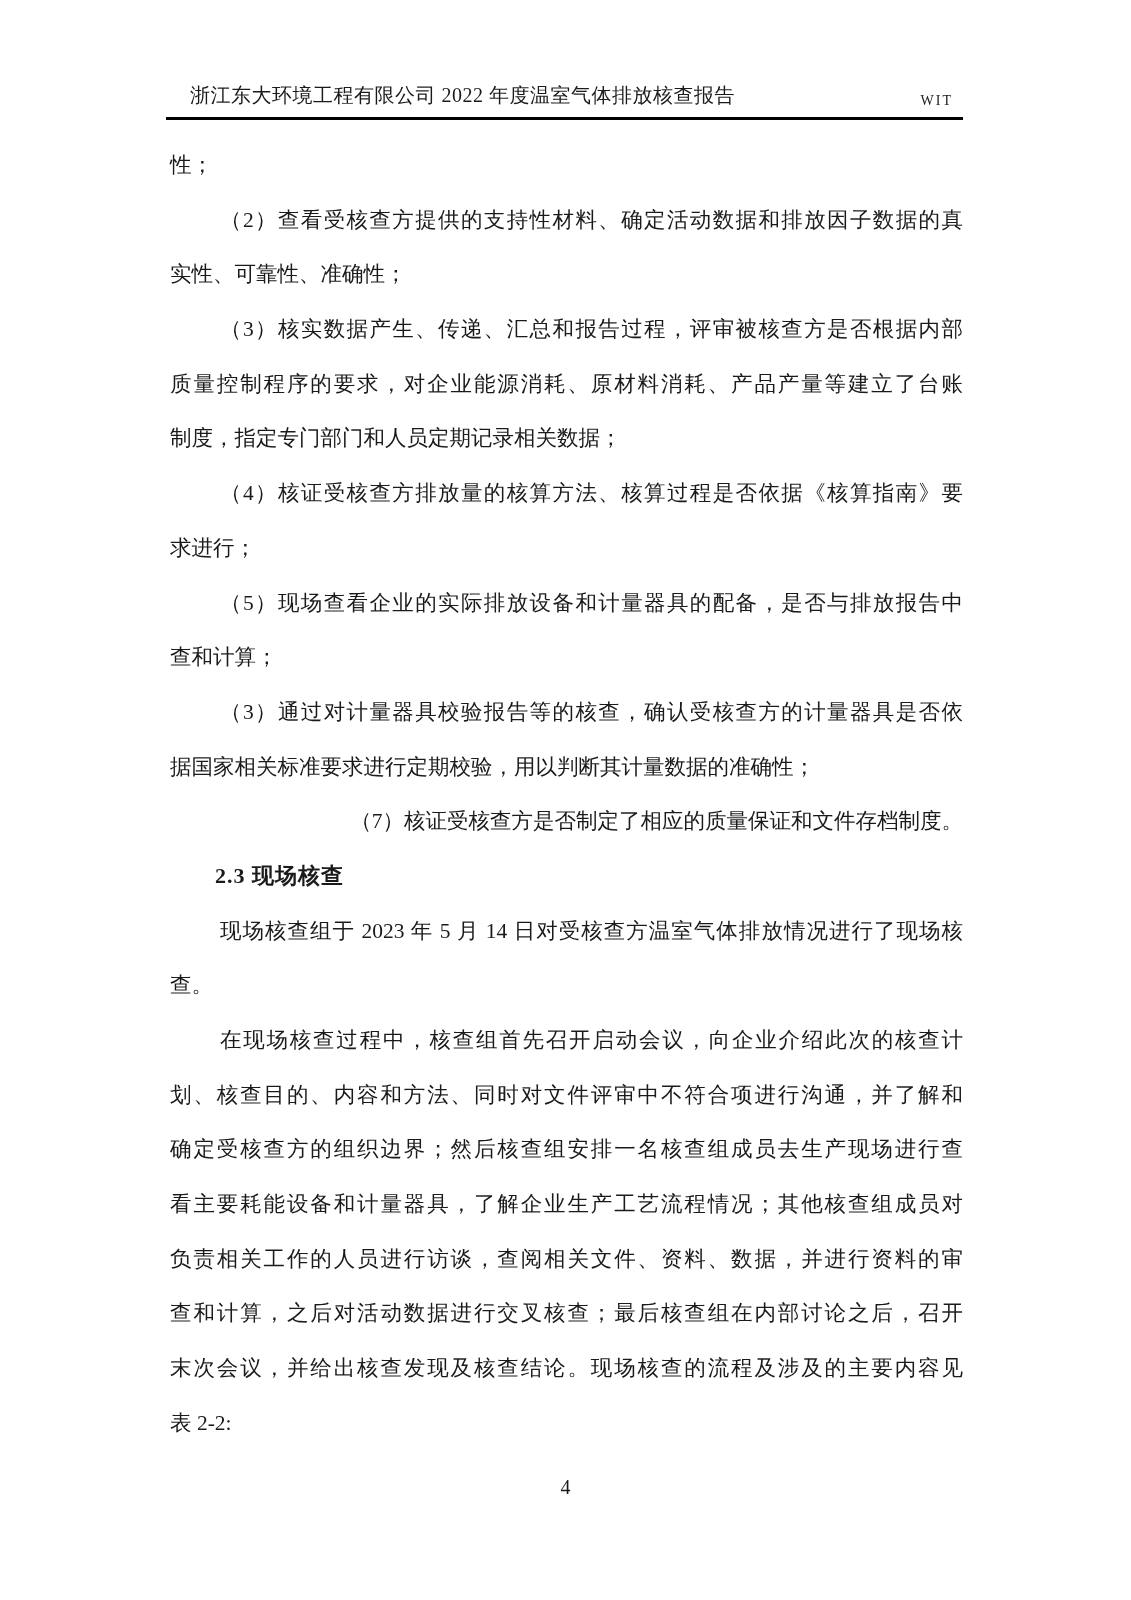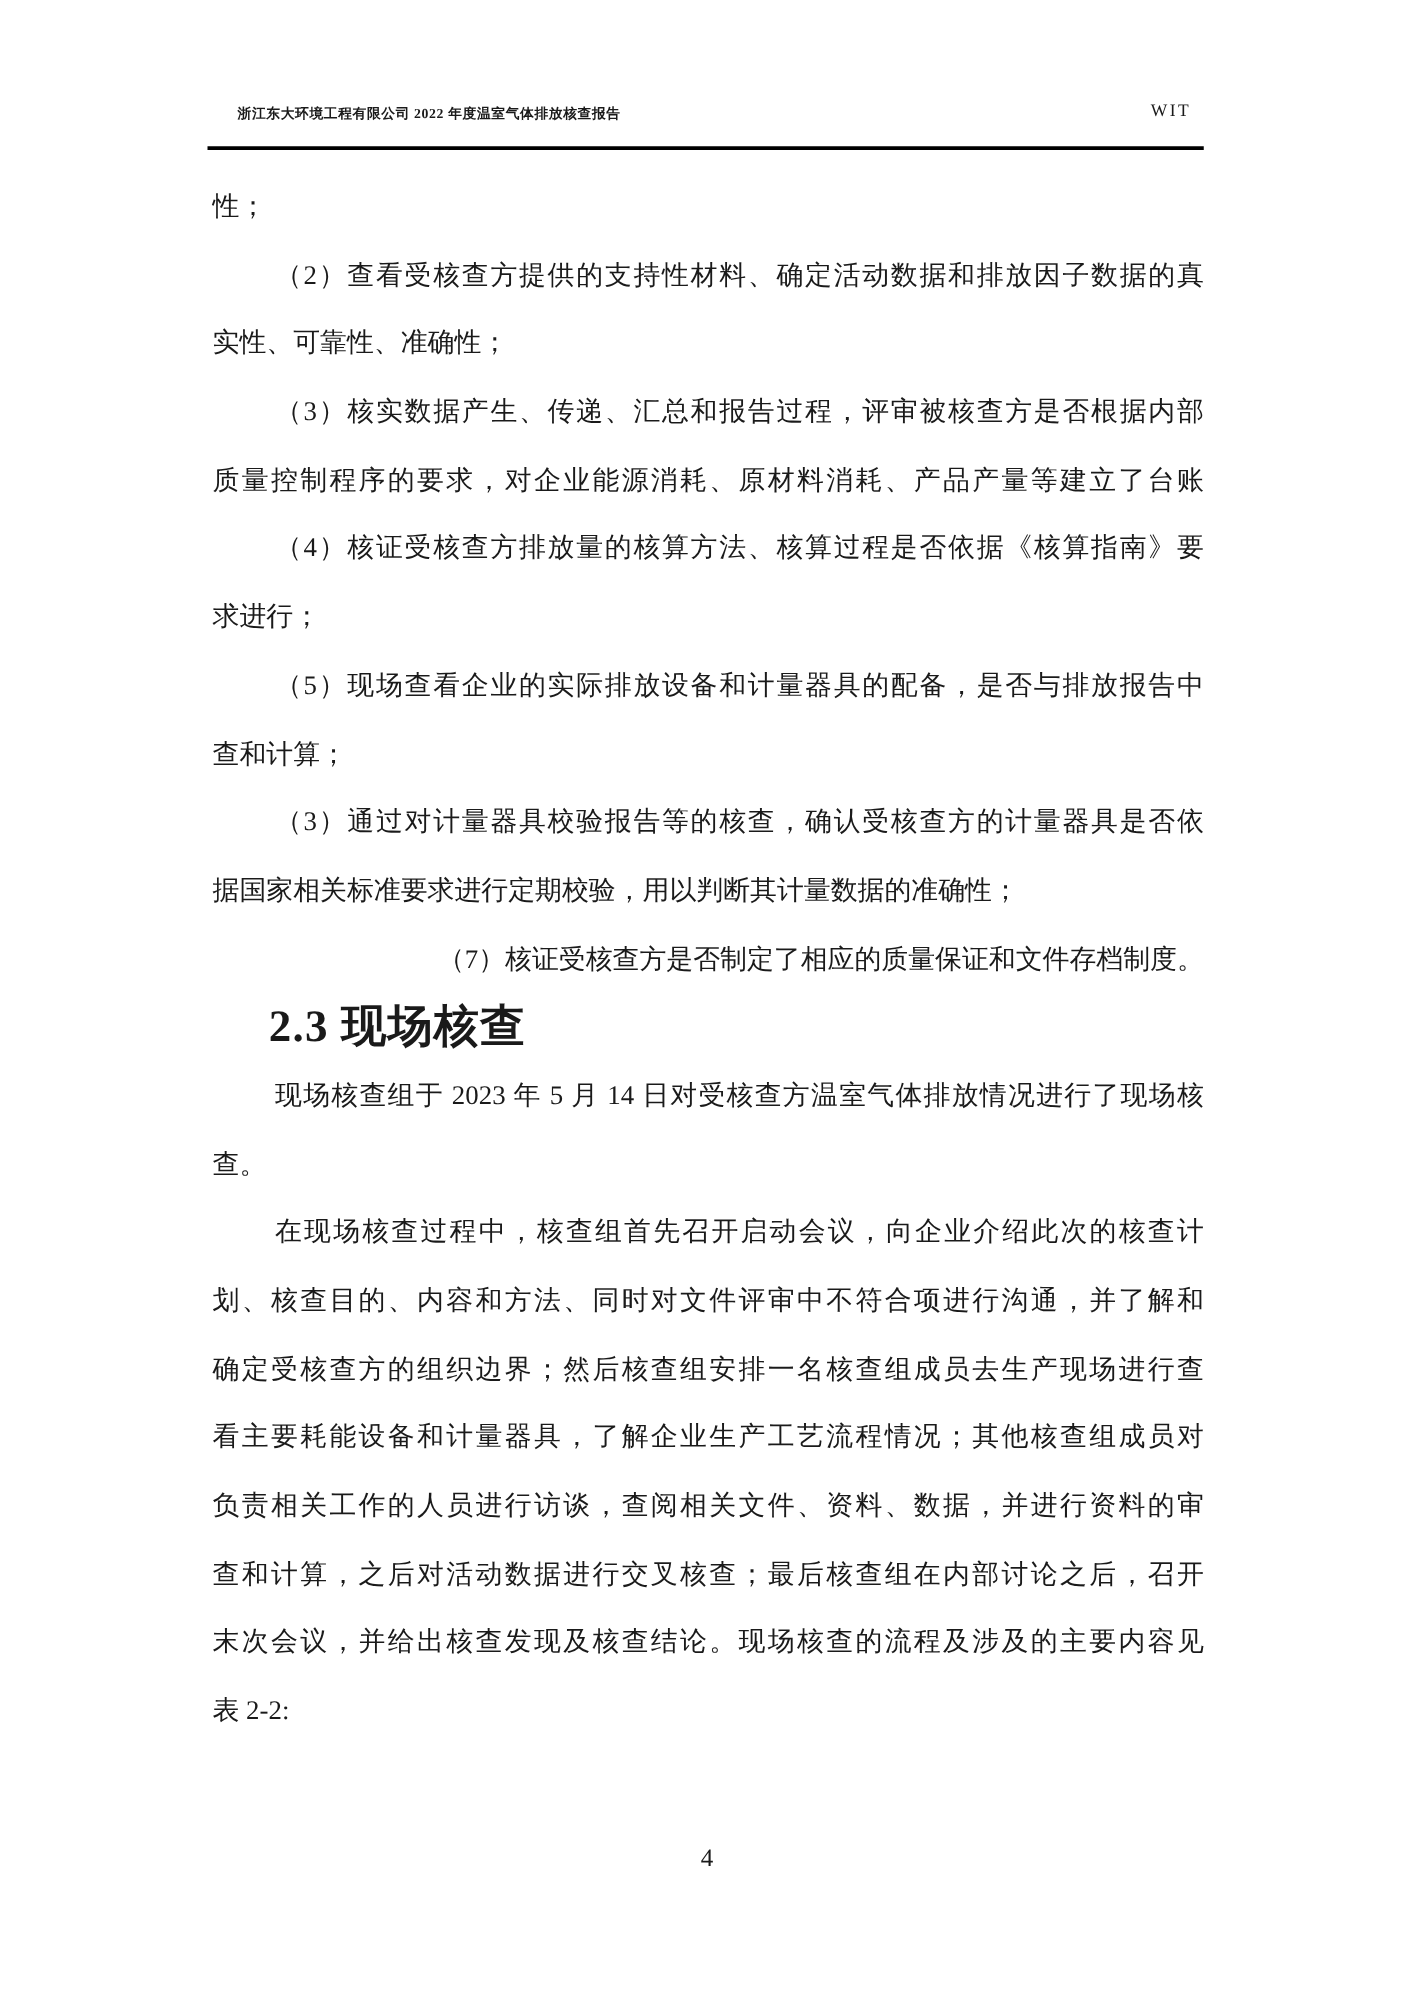--- a/index.html
+++ b/index.html
@@ -21,22 +21,22 @@
     position: absolute;
     left: 166px;
     top: 82px;
     width: 797px;
     display: flex;
     justify-content: space-between;
     align-items: flex-end;
   }
   .header-title {
     padding-left: 24px;
-    font-size: 11px;
-    font-weight: bold;
+    font-size: 20px;
+    font-weight: normal;
     letter-spacing: 0.5px;
     white-space: nowrap;
   }
   .header-mark {
     font-size: 14px;
     letter-spacing: 2px;
     padding-right: 10px;
     white-space: nowrap;
   }
   .header-rule {
@@ -68,21 +68,21 @@
   }
   .doc-line.indent {
     text-indent: 50px;
     text-align: right;
   }
   .section-heading {
     margin: 0;
     padding-left: 45px;
     height: 54.7px;
     line-height: 54.7px;
-    font-size: 36px;
+    font-size: 22px;
     font-weight: bold;
     letter-spacing: 1px;
   }
   
   .footer {
     position: absolute;
     left: 0;
     top: 1476px;
     width: 1131px;
     text-align: center;
@@ -99,20 +99,21 @@
     <span class="header-mark">WIT</span>
   </div>
   <div class="header-rule"></div>
 
   <div class="content">
     <div class="doc-line">性；</div>
     <div class="doc-line indent justify">（2）查看受核查方提供的支持性材料、确定活动数据和排放因子数据的真</div>
     <div class="doc-line">实性、可靠性、准确性；</div>
     <div class="doc-line indent justify">（3）核实数据产生、传递、汇总和报告过程，评审被核查方是否根据内部</div>
     <div class="doc-line justify">质量控制程序的要求，对企业能源消耗、原材料消耗、产品产量等建立了台账</div>
+    <div class="doc-line">制度，指定专门部门和人员定期记录相关数据；</div>
     <div class="doc-line indent justify">（4）核证受核查方排放量的核算方法、核算过程是否依据《核算指南》要</div>
     <div class="doc-line">求进行；</div>
     <div class="doc-line indent justify">（5）现场查看企业的实际排放设备和计量器具的配备，是否与排放报告中</div>
     <div class="doc-line">查和计算；</div>
     <div class="doc-line indent justify">（3）通过对计量器具校验报告等的核查，确认受核查方的计量器具是否依</div>
     <div class="doc-line">据国家相关标准要求进行定期校验，用以判断其计量数据的准确性；</div>
     <div class="doc-line indent">（7）核证受核查方是否制定了相应的质量保证和文件存档制度。</div>
 
     <h2 class="section-heading">2.3 现场核查</h2>
 

